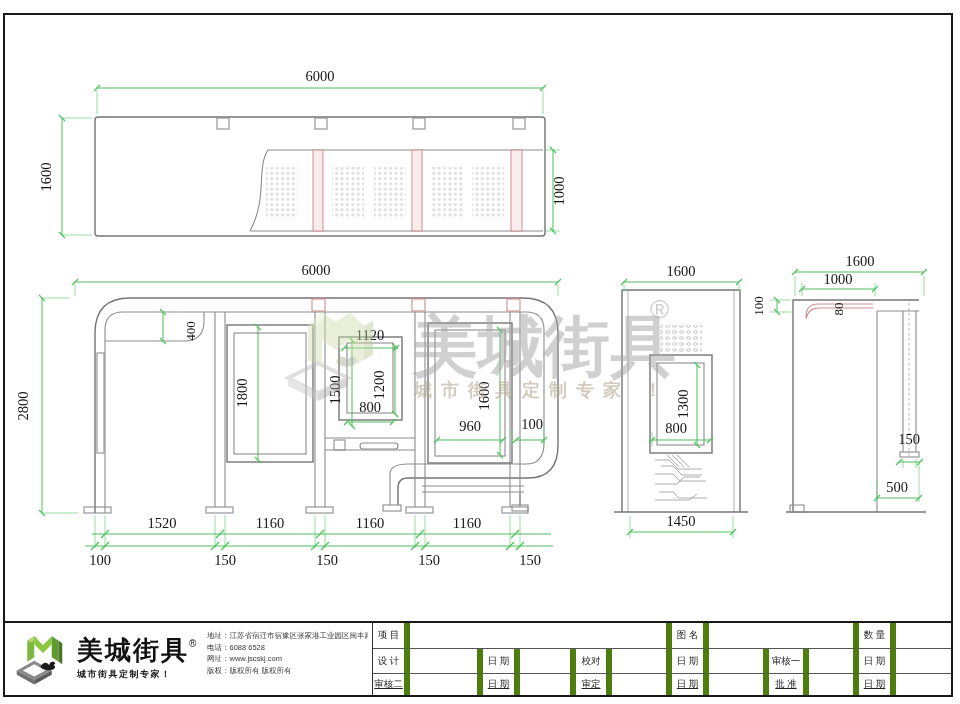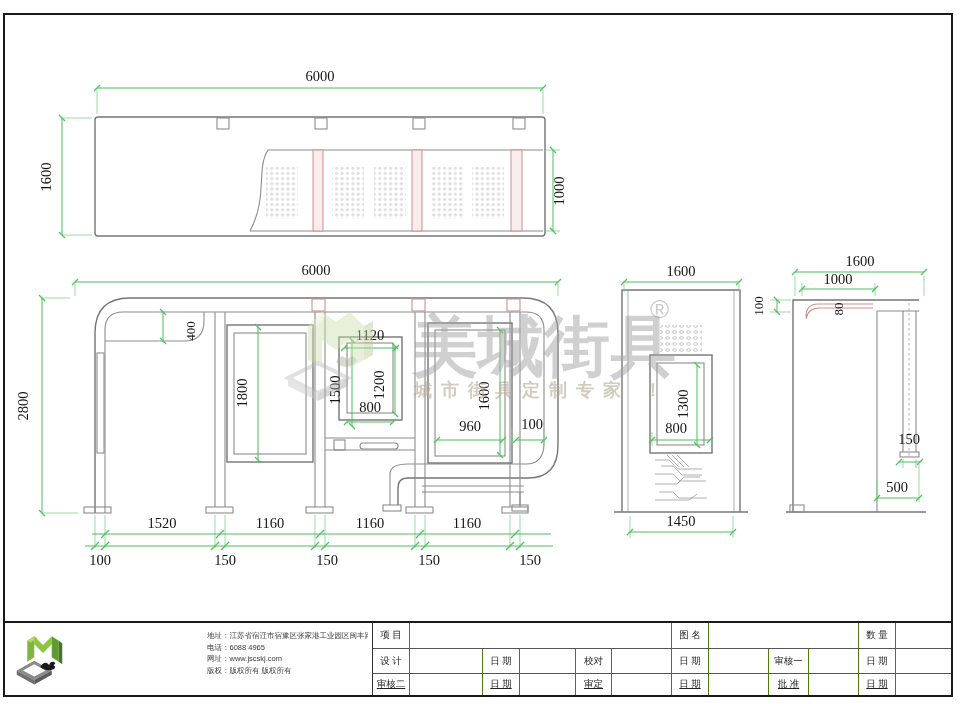--- a/index.html
+++ b/index.html
@@ -34,21 +34,21 @@
   .brandwrap{margin-left:6px;}
   .brand{font-size:26px;font-weight:bold;letter-spacing:2px;color:#111;line-height:1;white-space:nowrap;}
   .reg{font-size:10px;vertical-align:12px;color:#111;}
   .slogan{font-size:9px;font-weight:bold;letter-spacing:1.5px;color:#222;margin-top:5px;}
   .tb-info{width:172px;box-sizing:border-box;padding:7px 4px 0 6px;border-right:1.5px solid #333;}
   .tb-info div{font-size:7.5px;color:#3a3a3a;line-height:1.55;white-space:nowrap;
     overflow:hidden;}
   .tb-table{flex:1;display:grid;
     grid-template-columns:37px 73px 37px 56px 36px 60px 37px 60px 40px 50px 37px 1fr;
     grid-template-rows:26px 25px 1fr;}
-  .tc{border-right:1px solid #4d7c0f;border-bottom:1px solid #555;display:flex;
+  .tc{border-right:6px solid #4d7c0f;border-bottom:1px solid #555;display:flex;
     align-items:center;justify-content:center;font-size:9.5px;color:#222;
     font-family:"Liberation Serif",serif;white-space:nowrap;}
   .tc.last{border-right:none;}
   .tc.bot{border-bottom:none;text-decoration:underline;}
   .sp5{grid-column:span 5;} .sp3{grid-column:span 3;}
 </style>
 </head>
 <body>
 
 <div id="stage">
@@ -222,24 +222,28 @@
         <polygon points="14,12 22,7 26,9 18,14" fill="#b8d878"></polygon>
         <polygon points="22,7 32,17 42,7 42,16 32,26 22,16" fill="#8cc63f"></polygon>
         <polygon points="42,7 50,12 50,36 42,31" fill="#5f9a33"></polygon>
         <polygon points="50,12 54,15 54,39 50,36" fill="#47762a"></polygon>
         <polygon points="2,46 22,35 42,46 22,57" fill="#8a8a8a"></polygon>
         <polygon points="9,46 22,39 35,46 22,53" fill="#ffffff"></polygon>
         <polygon points="2,46 2,51 22,62 22,57" fill="#6f6f6f"></polygon>
         <polygon points="42,46 42,51 22,62 22,57" fill="#5c5c5c"></polygon>
         <path d="M29,42 c3,-6 8,-6 10,-2 c1,-4 5,-5 7,-2 l-2,2 c3,1 2,4 -1,5 c-5,2 -11,0 -14,-3 z" fill="#1a1a1a"></path>
       </svg>
+      <div class="brandwrap">
+        <span class="brand">美城街具</span><span class="reg">®</span>
+        <div class="slogan">城市街具定制专家！</div>
+      </div>
     </div>
     <div class="tb-info">
       <div>地址：江苏省宿迁市宿豫区张家港工业园区闽丰路西侧1号</div>
-      <div>电话：6088 4965</div>
+      <div>电话：6088 6528</div>
       <div>网址：www.jscskj.com</div>
       <div>版权：版权所有 版权所有</div>
     </div>
     <div class="tb-table">
 
       <div class="tc">项 目</div>
       <div class="tc sp5"></div>
       <div class="tc">图 名</div>
       <div class="tc sp3"></div>
       <div class="tc">数 量</div>

